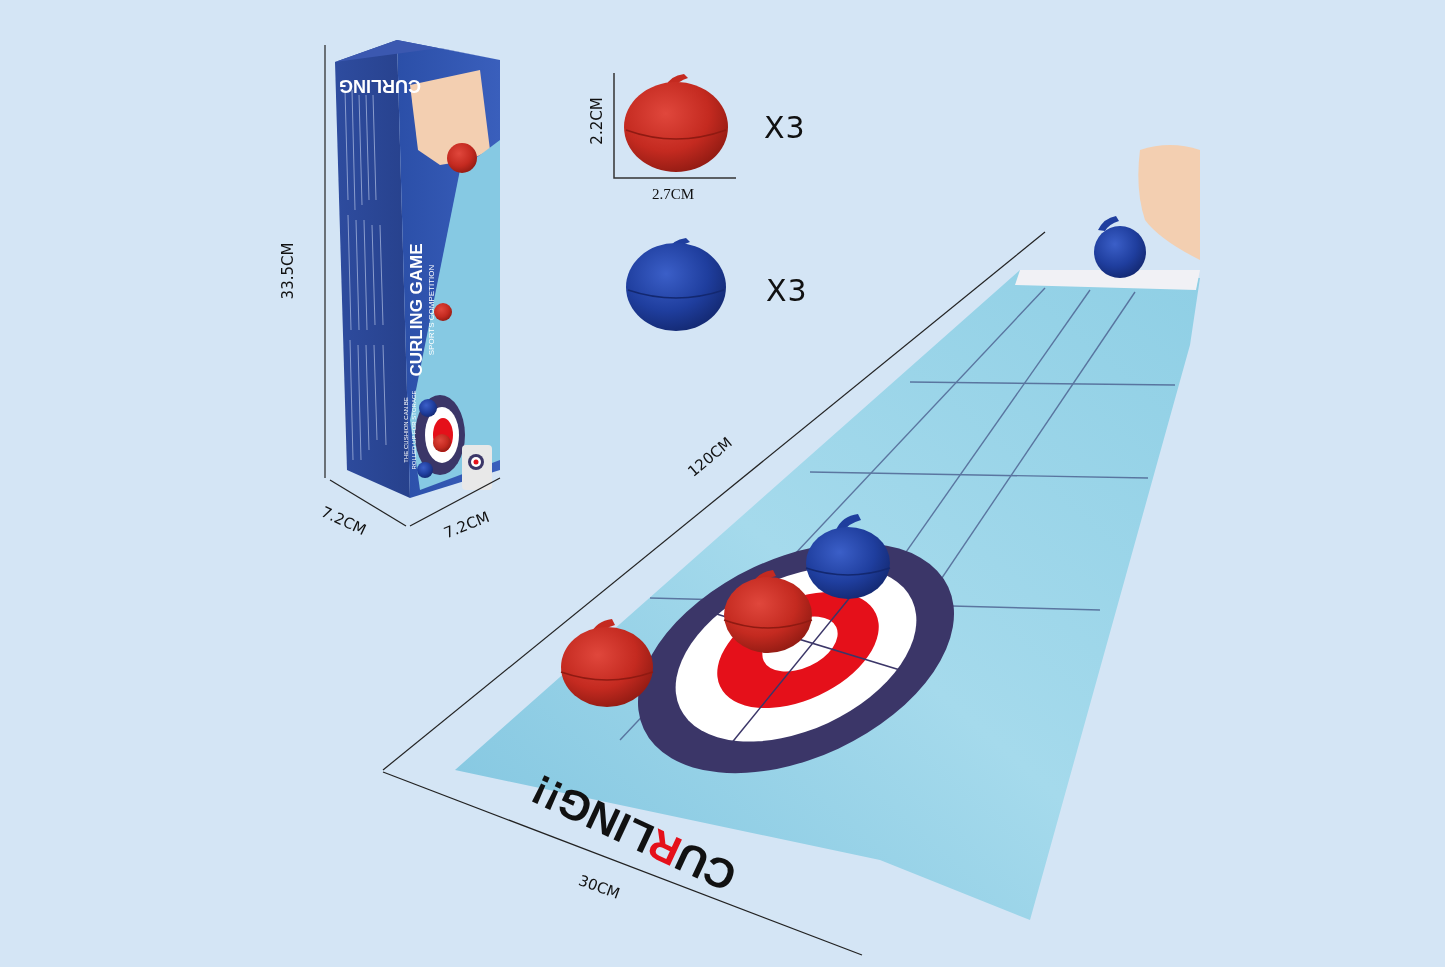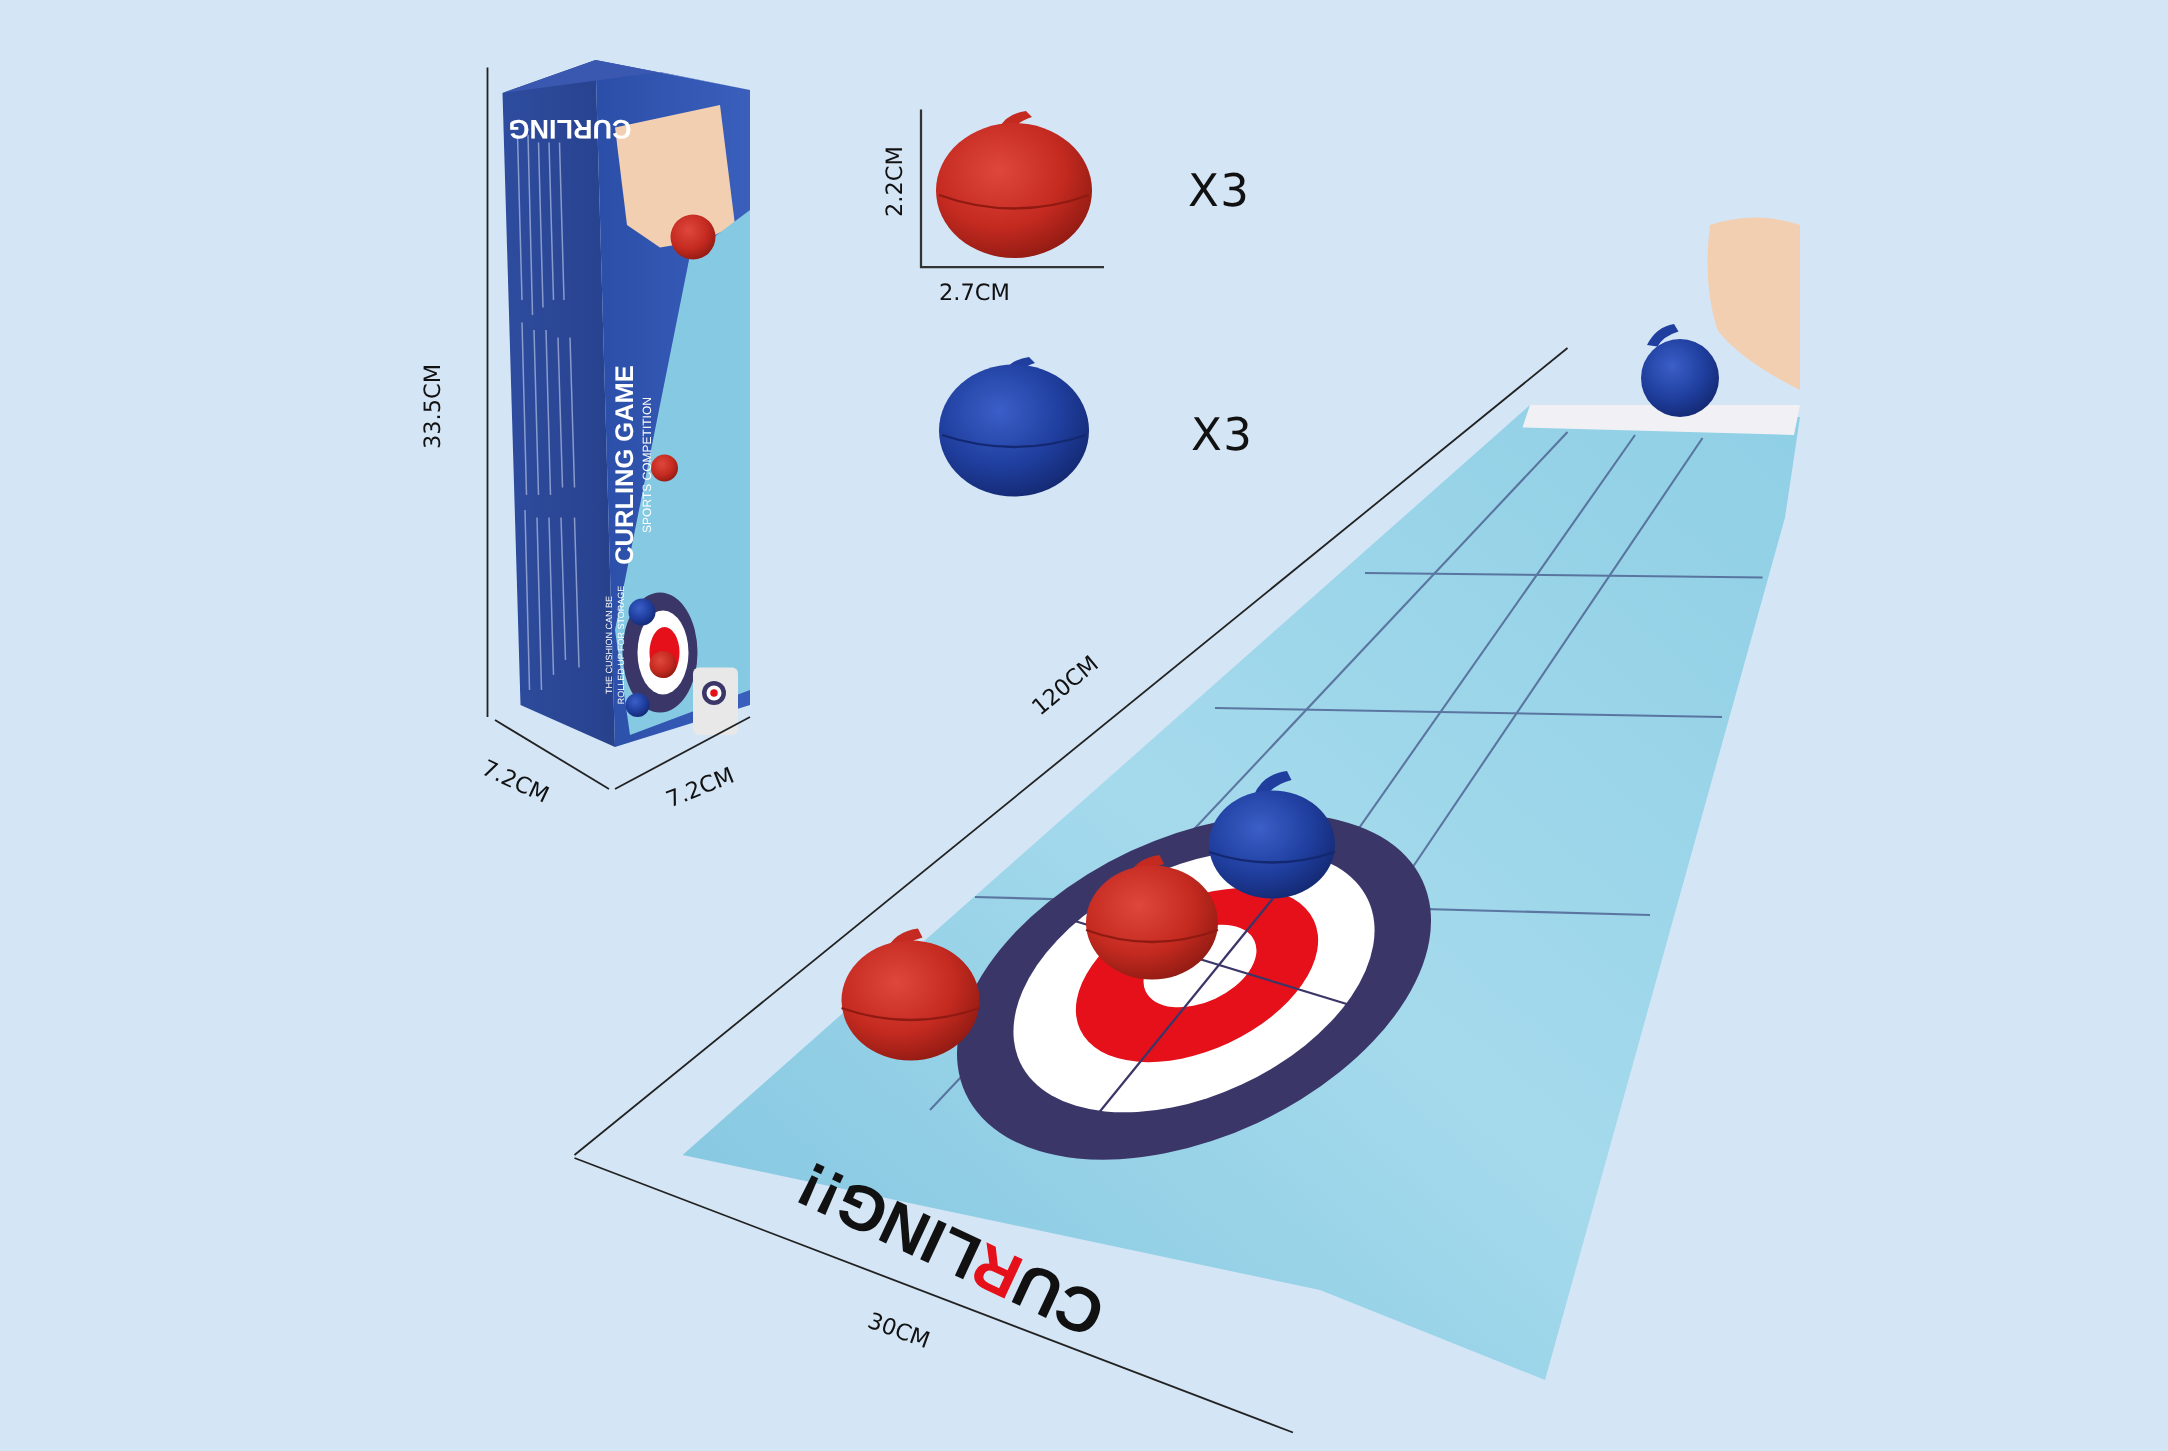--- a/index.html
+++ b/index.html
@@ -1,19 +1,19 @@
 <!DOCTYPE html>
 <html><head>
 <meta charset="utf-8">
 <style>
   html,body{margin:0;padding:0;}
   body{width:1445px;height:967px;background:#d4e5f5;position:relative;overflow:hidden;font-family:"Liberation Sans",sans-serif;}
   .dim{position:absolute;color:#111;font-family:"DejaVu Sans",sans-serif;font-size:15px;white-space:nowrap;}
   svg{position:absolute;left:0;top:0;}
-  .qty{position:absolute;font-family:"DejaVu Sans",sans-serif;font-size:30px;color:#111;letter-spacing:1px;margin-left:28px;}
+  .qty{position:absolute;font-family:"DejaVu Sans",sans-serif;font-size:30px;color:#111;letter-spacing:1px;}
 </style>
 </head>
 <body>
 
 <svg width="1445" height="967" viewBox="0 0 1445 967">
   <defs>
     <linearGradient id="iceGrad" x1="0" y1="1" x2="1" y2="0">
       <stop offset="0" stop-color="#7fc4df"></stop>
       <stop offset="0.5" stop-color="#a5daec"></stop>
       <stop offset="1" stop-color="#8fcfe5"></stop>
@@ -158,19 +158,19 @@
     <line x1="383" y1="770" x2="1045" y2="232"></line>
     <line x1="383" y1="772" x2="862" y2="955"></line>
   </g>
 </svg>
 
 <div class="dim" style="left:260px;top:262px;transform:rotate(-90deg);">33.5CM</div>
 <div class="dim" style="left:320px;top:512px;transform:rotate(25deg);">7.2CM</div>
 <div class="dim" style="left:443px;top:516px;transform:rotate(-22deg);">7.2CM</div>
 
 <div class="dim" style="left:573px;top:112px;transform:rotate(-90deg);">2.2CM</div>
-<div class="dim" style="left:626px;top:186px;">2.7CM</div>
+<div class="dim" style="left:652px;top:186px;font-family:Liberation Serif, serif;">2.7CM</div>
 
 <div class="qty" style="left:764px;top:110px;">X3</div>
 <div class="qty" style="left:766px;top:273px;">X3</div>
 
 <div class="dim" style="left:684px;top:448px;transform:rotate(-40deg);">120CM</div>
 <div class="dim" style="left:578px;top:878px;transform:rotate(20deg);">30CM</div>
 
 </body></html>

